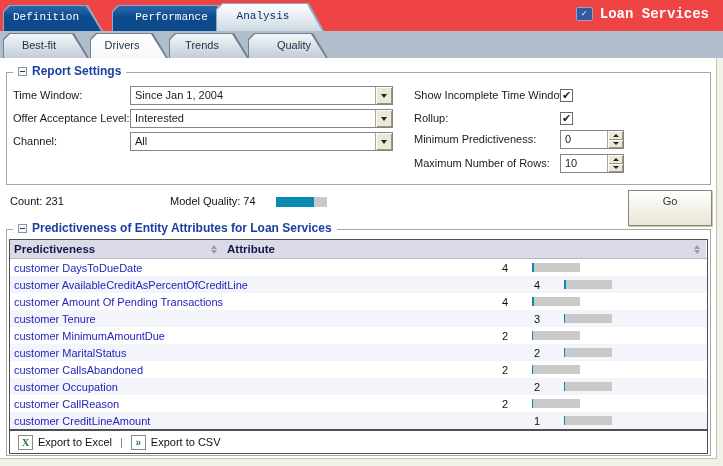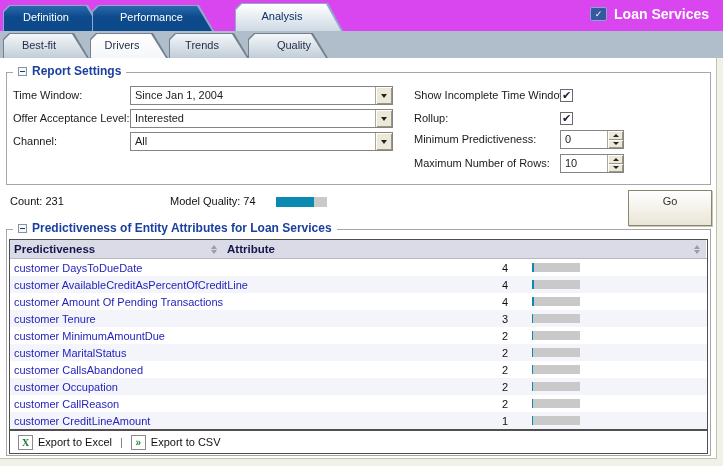--- a/index.html
+++ b/index.html
@@ -1,42 +1,42 @@
 <!DOCTYPE html>
 <html><head>
 <meta charset="utf-8">
 <style>
   * { margin:0; padding:0; box-sizing:border-box; }
   html,body { background:#e8e9e0; }
   .page { position:relative; width:723px; height:466px; background:#f0f1e9;
           font-family:"Liberation Sans", sans-serif; font-size:11px; color:#222; overflow:hidden; }
 
   
-  .banner { position:absolute; left:0; top:0; width:723px; height:31px; background:#d946ef; }
+  .banner { position:absolute; left:0; top:0; width:723px; height:31px; background:#ef4444;font-family:Liberation Mono, monospace; }
   .brand { position:absolute; right:14px; top:6px; display:flex; align-items:center; gap:7px; }
   .brand-icon { width:17px; height:14px; background:#35599e; border:1px solid #8fa3d0; border-radius:2px;
                 color:#fff; font-size:9px; line-height:12px; text-align:center; }
   .brand-title { color:#fff; font-weight:bold; font-size:14px; }
 
   .tab { position:absolute; bottom:0; }
   .tab .shape-b { position:absolute; inset:0; background:#8fa9cb;
                   clip-path:polygon(0 100%, 0 6px, 6px 0, calc(100% - 15px) 0, 100% 100%); }
   .tab .shape-f { position:absolute; left:1px; right:2px; top:1px; bottom:0;
                   clip-path:polygon(0 100%, 0 6px, 6px 0, calc(100% - 15px) 0, 100% 100%); }
   .tab .lbl { position:relative; display:block; text-align:center; padding-right:14px; }
 
   .toptab { height:26px; }
   .toptab .shape-f { background:linear-gradient(#2a6aac, #0d4a8c 45%); }
   .toptab .lbl { color:#fff; line-height:25px; }
   .toptab.active { height:28px; }
   .toptab.active .shape-f { background:linear-gradient(#ffffff, #cdd9e4); }
   .toptab.active .lbl { color:#0e3166; line-height:27px; }
   #tab-definition { left:3px; width:100px; }
-  #tab-performance { left:92px; width:122px;padding-left:11px; }
-  #tab-analysis { left:235px; width:108px; }
+  #tab-performance { left:112px; width:122px;padding-left:11px; }
+  #tab-analysis { left:216px; width:108px; }
 
   
   .subtab-bar { position:absolute; left:0; top:31px; width:723px; height:27px; background:#b0bdca; }
   .subtab { height:25px; }
   .subtab .shape-b { background:#73808e; }
   .subtab .shape-f { background:linear-gradient(#f4f7fa, #c2cdd8); }
   .subtab .lbl { color:#1d2c44; line-height:24px; }
   .subtab.active .shape-f { background:linear-gradient(#ffffff, #f4f6f9); }
   #stab-bestfit { left:3px; width:86px; }
   #stab-drivers { left:90px; width:78px; }
@@ -89,21 +89,21 @@
   .dtable { position:absolute; left:2px; top:9px; width:699px; border:1px solid #4f4f4f; background:#fff; }
   .thead { display:flex; height:19px; background:#dbdbe7; border-bottom:1px solid #b9b9c6; }
   .th { display:flex; align-items:center; font-weight:bold; color:#15154d; font-size:11.5px; }
   .th-attr { width:484px; padding-left:4px; border-right:1px solid #fff; }
   .th-pred { flex:1; padding-left:4px; }
   .sort { margin-left:auto; margin-right:6px; display:flex; flex-direction:column; gap:1px; }
   .sort .u { width:0; height:0; border-left:3px solid transparent; border-right:3px solid transparent; border-bottom:4px solid #9a9aa8; }
   .sort .d { width:0; height:0; border-left:3px solid transparent; border-right:3px solid transparent; border-top:4px solid #9a9aa8; }
 
   .trow { display:flex; height:17px; align-items:center; background:#fff; }
-  .trow.alt { background:#f4f4fb; }
+  .trow.alt { background:#f4f4fb;gap:32px; }
   .cell-attr { width:484px; padding-left:4px; overflow:hidden; white-space:nowrap; }
   .attr-link { color:#2424bb; text-decoration:none; }
   .cell-pred { flex:1; display:flex; align-items:center; padding-left:8px; }
   .pred-num { width:30px; color:#111; }
   .bar-track { width:48px; height:9px; background:#c9c9c9; display:block; }
   .bar-fill { display:block; height:100%; background:#0a8ab0; min-width:1px; }
 
   .tfoot { display:flex; align-items:center; height:24px; border-top:2px solid #4f4f4f; background:#fff; padding-left:8px; gap:8px; }
   .exp-btn { display:flex; align-items:center; gap:5px; color:#111; cursor:default; }
   .file-icon { width:15px; height:15px; border:1px solid #8a8a8a; background:#fff; font-weight:bold;

